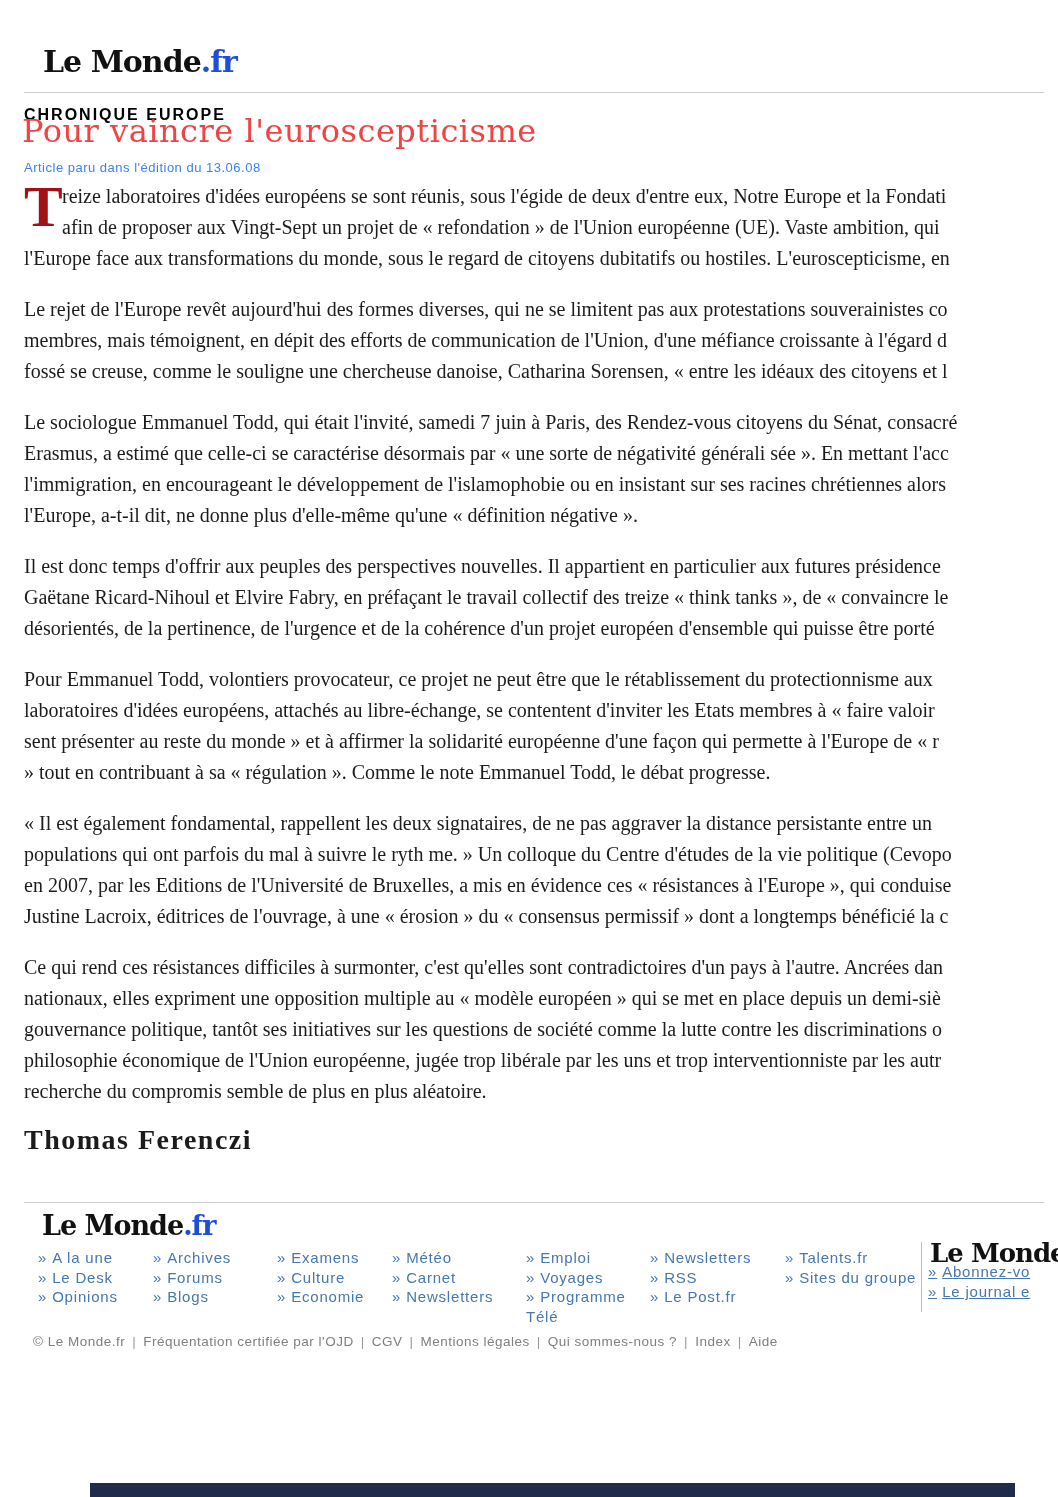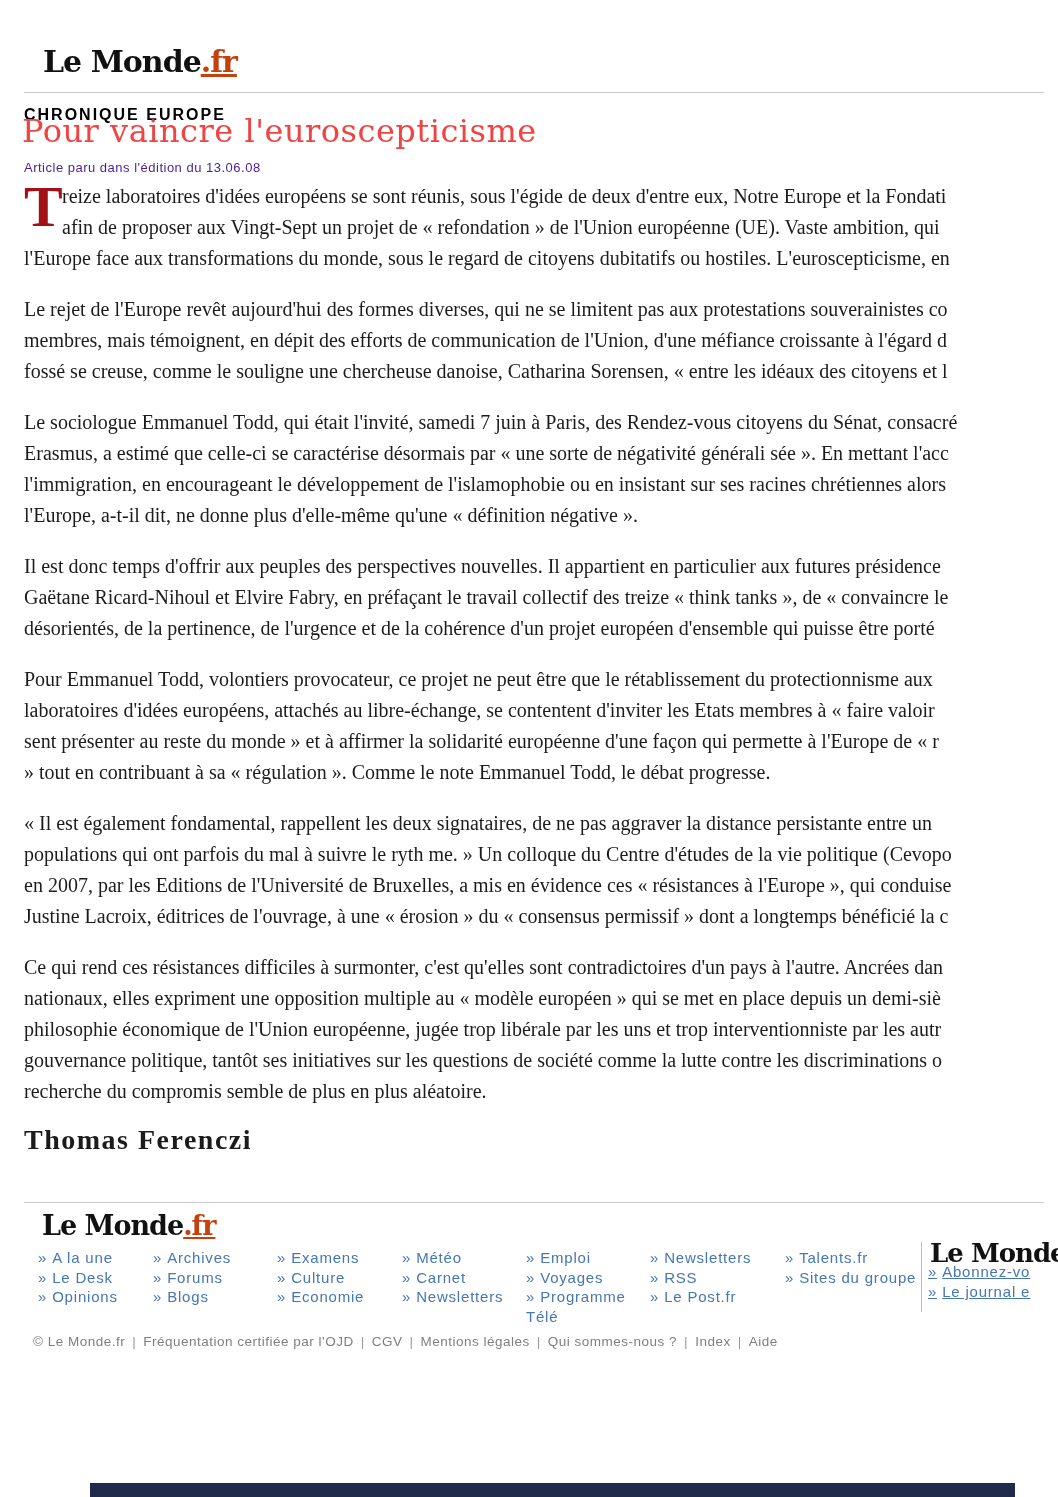--- a/index.html
+++ b/index.html
@@ -1,51 +1,51 @@
 <!DOCTYPE html>
 <html><head>
 <meta charset="utf-8">
 <style>
   html,body{margin:0;padding:0;background:#fff;}
   .page{position:relative;width:1058px;height:1497px;overflow:hidden;background:#ffffff;
         font-family:"Liberation Sans",sans-serif;}
 
   
   .logo{white-space:nowrap;font-family:"DejaVu Serif",serif;font-weight:bold;letter-spacing:-1px;color:#111;}
-  .logo .fr{color:#c2410c;text-decoration:underline;}
+  .logo .fr{color:#1d4ed8;}
   .logo-header{position:absolute;left:43px;top:44px;font-size:30px;}
   .logo-footer{position:absolute;left:42px;top:1210px;font-size:27px;}
   .logo-right{position:absolute;left:930px;top:1238px;font-size:26px;}
 
   .rule{position:absolute;left:24px;width:1020px;height:1px;background:#cccccc;}
   .rule-top{top:92px;}
   .rule-bottom{top:1202px;}
 
   .kicker{position:absolute;left:24px;top:106px;font-size:16px;font-weight:bold;
           color:#000000;letter-spacing:2px;}
   .title{position:absolute;left:22px;top:112px;font-family:"DejaVu Serif",serif;
          font-size:32px;color:#ef4444;letter-spacing:0.5px;white-space:nowrap;}
-  .dateline{position:absolute;left:24px;top:160px;font-size:13px;color:#4c1d95;letter-spacing:0.5px;}
+  .dateline{position:absolute;left:24px;top:160px;font-size:13px;color:#3b82f6;letter-spacing:0.5px;}
 
   
   .article{position:absolute;left:24px;top:181px;width:1034px;
            font-family:"Liberation Serif",serif;font-size:20px;color:#1c1c1c;}
   .para{margin:0 0 20px 0;overflow:visible;}
   .line{white-space:nowrap;line-height:31px;height:31px;}
   .dropcap{float:left;width:34px;height:56px;margin-right:4px;
            font-family:"Liberation Serif",serif;font-weight:bold;
            font-size:58px;line-height:52px;color:#a11116;}
   .author{margin-top:14px;font-weight:bold;letter-spacing:1.5px;line-height:26px;font-size:28px;}
 
   
   .fcol{position:absolute;top:1248px;font-size:15px;letter-spacing:0.8px;color:#4677b0;}
   .flink{line-height:19.5px;white-space:nowrap;cursor:pointer;}
   .fcol-wrap .flink{white-space:normal;}
   .bullet{margin-right:5px;}
-  .c1{left:38px;} .c2{left:153px;} .c3{left:277px;} .c4{left:402px;}
+  .c1{left:38px;} .c2{left:153px;} .c3{left:277px;} .c4{left:392px;}
   .c5{left:526px;width:112px;} .c6{left:650px;} .c7{left:785px;}
   .divider{position:absolute;left:921px;top:1242px;width:1px;height:70px;background:#bbbbbb;}
   .fright{position:absolute;left:928px;top:1262px;font-size:15px;letter-spacing:0.8px;color:#4677b0;text-decoration:underline;}
   .fright .flink{line-height:20px;}
 
   .copyright{position:absolute;left:33px;top:1334px;font-size:13.5px;color:#7f7f7f;
              letter-spacing:0.5px;white-space:nowrap;}
   .copyright .sep{margin:0 7px;color:#9a9a9a;}
   .copyright .clink{cursor:pointer;}
 
@@ -93,22 +93,22 @@
     </div>
     <div class="para">
       <div class="line">« Il est également fondamental, rappellent les deux signataires, de ne pas aggraver la distance persistante entre un</div>
       <div class="line">populations qui ont parfois du mal à suivre le ryth me. » Un colloque du Centre d'études de la vie politique (Cevopo</div>
       <div class="line">en 2007, par les Editions de l'Université de Bruxelles, a mis en évidence ces « résistances à l'Europe », qui conduise</div>
       <div class="line">Justine Lacroix, éditrices de l'ouvrage, à une « érosion » du « consensus permissif » dont a longtemps bénéficié la c</div>
     </div>
     <div class="para">
       <div class="line">Ce qui rend ces résistances difficiles à surmonter, c'est qu'elles sont contradictoires d'un pays à l'autre. Ancrées dan</div>
       <div class="line">nationaux, elles expriment une opposition multiple au « modèle européen » qui se met en place depuis un demi-siè</div>
+      <div class="line">gouvernance politique, tantôt ses initiatives sur les questions de société comme la lutte contre les discriminations o</div>
       <div class="line">philosophie économique de l'Union européenne, jugée trop libérale par les uns et trop interventionniste par les autr</div>
-      <div class="line">gouvernance politique, tantôt ses initiatives sur les questions de société comme la lutte contre les discriminations o</div>
       <div class="line">recherche du compromis semble de plus en plus aléatoire.</div>
     </div>
     <div class="author">Thomas Ferenczi</div>
   </div>
 
   <div class="rule rule-bottom"></div>
   <div class="logo logo-footer"><span>Le Monde</span><span class="fr">.fr</span></div>
 
   <div class="fcol c1">
     <div class="flink"><span class="bullet">»</span><span>A la une</span></div>

